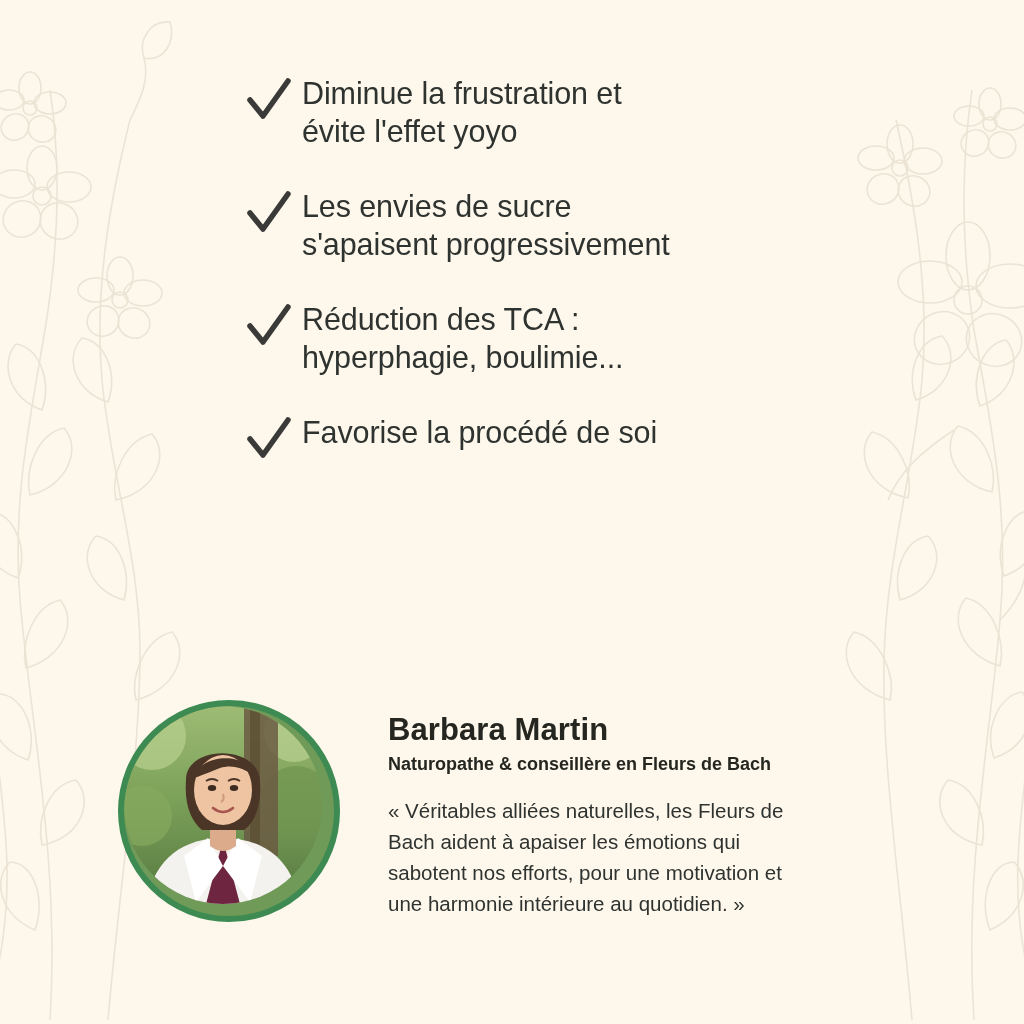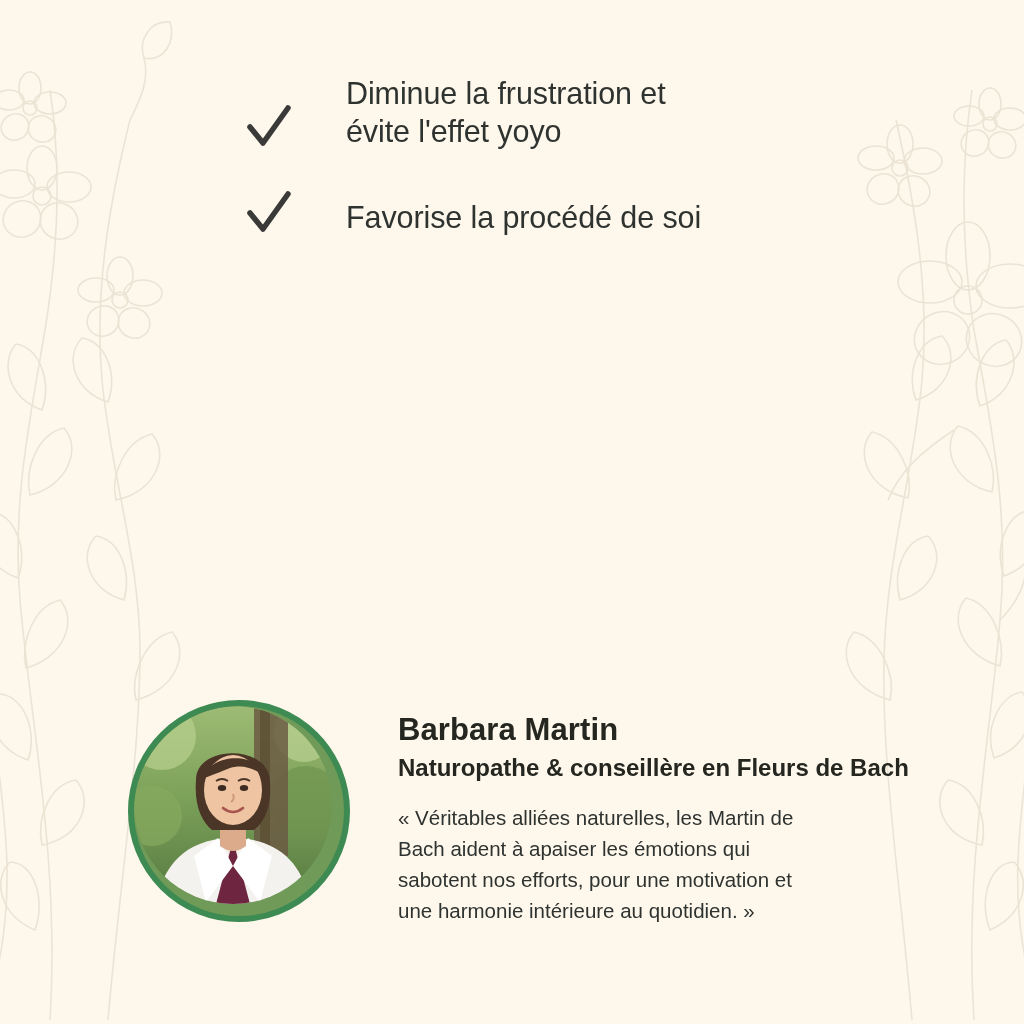--- a/index.html
+++ b/index.html
@@ -29,23 +29,22 @@
 
   
   .benefits {
     position: absolute;
     left: 246px;
     top: 72px;
     width: 620px;
   }
   .benefit-row {
     display: flex;
-    align-items: flex-end;
+    align-items: flex-start;
     margin-bottom: 34px;
-    gap: 44px;
   }
   .check-icon {
     flex: 0 0 auto;
     width: 56px;
     margin-top: 6px;
     color: #3a3a38;
     line-height: 1;
   }
   .check-icon svg { display: block; }
   .benefit-text {
@@ -53,21 +52,21 @@
     line-height: 1.26;
     color: #2f3330;
     letter-spacing: -0.1px;
     white-space: pre-line;
     padding-top: 2px;
   }
 
   
   .testimonial {
     position: absolute;
-    left: 128px;
+    left: 118px;
     top: 700px;
     width: 840px;
     display: flex;
     align-items: flex-start;
   }
   .avatar {
     flex: 0 0 auto;
     width: 210px;
     height: 210px;
     border-radius: 50%;
@@ -87,21 +86,21 @@
     padding-top: 12px;
   }
   .person-name {
     font-size: 31px;
     font-weight: bold;
     color: #24261f;
     letter-spacing: 0.1px;
     margin-bottom: 6px;
   }
   .person-role {
-    font-size: 24px;
+    font-size: 18px;
     font-weight: bold;
     color: #24261f;
     margin-bottom: 20px;
   }
   .quote {
     font-size: 20.5px;
     line-height: 1.52;
     color: #2f3330;
     white-space: pre-line;
     max-width: 520px;
@@ -212,21 +211,39 @@
   <div class="benefit-row">
     <span class="check-icon">
       <svg width="46" height="46" viewBox="0 0 46 46" fill="none" xmlns="http://www.w3.org/2000/svg">
         <path d="M4 22 L17 38 L42 3" stroke="currentColor" stroke-width="5.5" stroke-linecap="round" stroke-linejoin="round"></path>
       </svg>
     </span>
     <span class="benefit-text">Diminue la frustration et
 évite l'effet yoyo</span>
   </div>
 
-
+  <div class="benefit-row">
+    <span class="check-icon">
+      <svg width="46" height="46" viewBox="0 0 46 46" fill="none" xmlns="http://www.w3.org/2000/svg">
+        <path d="M4 22 L17 38 L42 3" stroke="currentColor" stroke-width="5.5" stroke-linecap="round" stroke-linejoin="round"></path>
+      </svg>
+    </span>
+    <span class="benefit-text">Les envies de sucre
+s'apaisent progressivement</span>
+  </div>
+
+  <div class="benefit-row">
+    <span class="check-icon">
+      <svg width="46" height="46" viewBox="0 0 46 46" fill="none" xmlns="http://www.w3.org/2000/svg">
+        <path d="M4 22 L17 38 L42 3" stroke="currentColor" stroke-width="5.5" stroke-linecap="round" stroke-linejoin="round"></path>
+      </svg>
+    </span>
+    <span class="benefit-text">Réduction des TCA :
+hyperphagie, boulimie...</span>
+  </div>
 
   <div class="benefit-row">
     <span class="check-icon">
       <svg width="46" height="46" viewBox="0 0 46 46" fill="none" xmlns="http://www.w3.org/2000/svg">
         <path d="M4 22 L17 38 L42 3" stroke="currentColor" stroke-width="5.5" stroke-linecap="round" stroke-linejoin="round"></path>
       </svg>
     </span>
     <span class="benefit-text">Favorise la procédé de soi</span>
   </div>
 
@@ -283,19 +300,19 @@
           <path d="M99 88 Q101 94 97 96" stroke="#cf9a78" stroke-width="2" fill="none"></path>
           <path d="M89 102 Q99 110 109 102" stroke="#a8554f" stroke-width="2.6" fill="none" stroke-linecap="round"></path>
         </g>
       </svg>
     </div>
   </div>
 
   <div class="testimonial-body">
     <div class="person-name">Barbara Martin</div>
     <div class="person-role">Naturopathe &amp; conseillère en Fleurs de Bach</div>
-    <div class="quote">« Véritables alliées naturelles, les Martin de
+    <div class="quote">« Véritables alliées naturelles, les Fleurs de
 Bach aident à apaiser les émotions qui
 sabotent nos efforts, pour une motivation et
 une harmonie intérieure au quotidien. »</div>
   </div>
 
 </div>
 
 </body></html>

